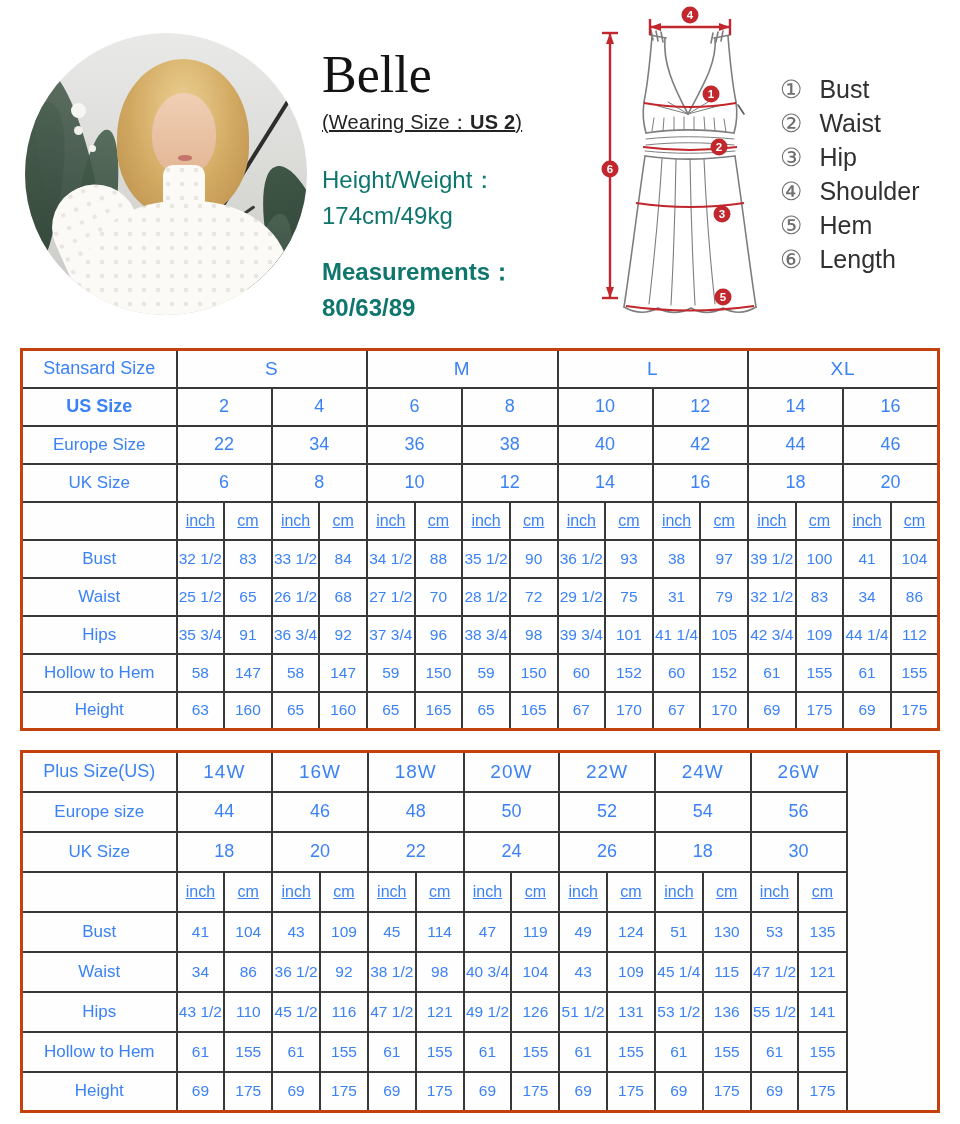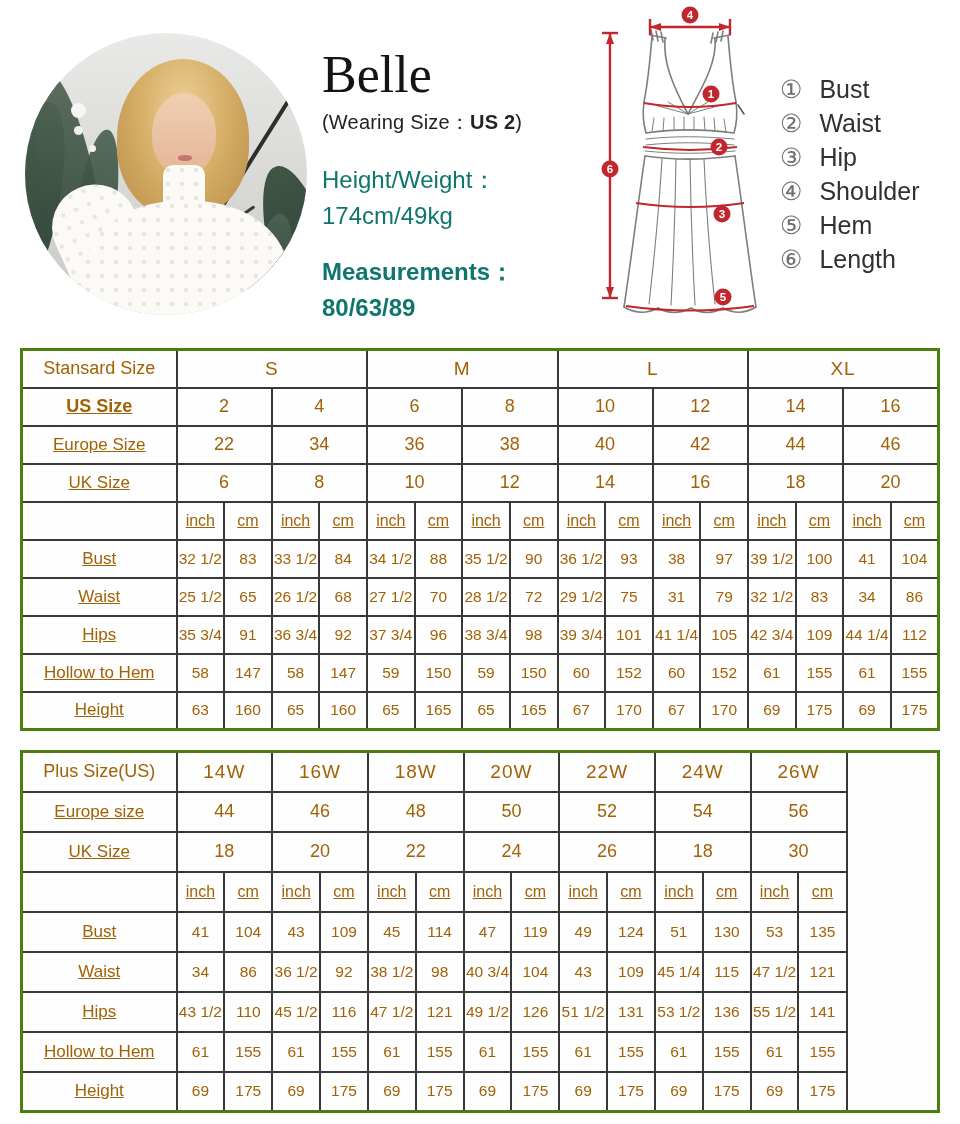--- a/index.html
+++ b/index.html
@@ -19,41 +19,41 @@
   .hair{position:absolute;left:92px;top:26px;width:132px;height:158px;border-radius:52% 52% 46% 46%;background:radial-gradient(ellipse at 50% 32%,#ecd093 0%,#d2a961 55%,#b78c4b 100%);}
   .face{position:absolute;left:127px;top:60px;width:64px;height:82px;border-radius:50% 50% 46% 46%;background:linear-gradient(180deg,#f0cfb4 0%,#e3b695 100%);}
   .lips{position:absolute;left:153px;top:122px;width:14px;height:6px;border-radius:45%;background:#c4766d;}
   .sleeve{position:absolute;left:34px;top:150px;width:86px;height:120px;border-radius:44px;transform:rotate(-24deg);}
   .lace-bg{background-color:#fbfaf7;background-image:radial-gradient(circle at 5px 5px,#e9e6e0 2px,rgba(0,0,0,0) 2.6px);background-size:14px 14px;}
   .dress-body{position:absolute;left:58px;top:168px;width:206px;height:120px;border-radius:46% 46% 0 0/62% 62% 0 0;}
   .collar{position:absolute;left:138px;top:132px;width:42px;height:44px;border-radius:10px 10px 0 0;}
 
   .info{position:absolute;left:322px;top:48px;width:250px;}
   .product-name{font-family:"Liberation Serif","DejaVu Serif",serif;font-size:52px;line-height:1.05;color:#141414;}
-  .wearing{margin-top:6px;font-size:20px;color:#232323;letter-spacing:.2px;}
+  .wearing{margin-top:6px;font-size:20px;color:#232323;letter-spacing:.2px;text-decoration:underline;}
   .wearing .bold{font-weight:700;}
   .spec{margin-top:26px;font-size:24px;color:#0f766e;line-height:36px;}
   .spec + .spec{margin-top:20px;font-weight:bold;}
 
   .diagram{position:absolute;left:592px;top:6px;width:182px;height:322px;}
   .legend{position:absolute;left:780px;top:76px;width:170px;}
   .legend-item{display:flex;align-items:center;margin-bottom:8px;height:26px;}
   .legend-num{font-size:25px;color:#6f6f6f;margin-right:17px;line-height:1;}
   .legend-label{font-size:25px;color:#303030;line-height:1;}
 
   
   .tbl-wrap1{position:absolute;left:20px;top:348px;}
   .tbl-wrap2{position:absolute;left:20px;top:750px;}
-  table.size-table{border-collapse:collapse;table-layout:fixed;width:920px;background:#fefefe;border:3px solid #4d7c0f;color:#a16207;}
+  table.size-table{border-collapse:collapse;table-layout:fixed;width:920px;background:#fefefe;border:3px solid #c2410c;color:#3b82f6;}
   table.size-table th,table.size-table td{border:2px solid #383838;text-align:center;vertical-align:middle;padding:0;font-weight:400;white-space:nowrap;overflow:hidden;}
   .t1 tr{height:38px;}
   .t2 tr{height:40px;}
   th.corner{font-weight:700;font-size:18px;}
   th.group{font-weight:700;font-size:19px;letter-spacing:1px;}
-  th.rowlabel{font-size:17px;text-decoration:underline;}
+  th.rowlabel{font-size:17px;}
   th.rowlabel.b{font-weight:700;font-size:18px;}
   td.sizeval{font-size:18px;}
   td.unit{font-size:16px;text-decoration:underline;}
   td.meas{font-size:15.5px;}
   col.label-col{width:155px;}
   col.empty-col{width:92px;}
 </style>
 </head>
 <body>
 

